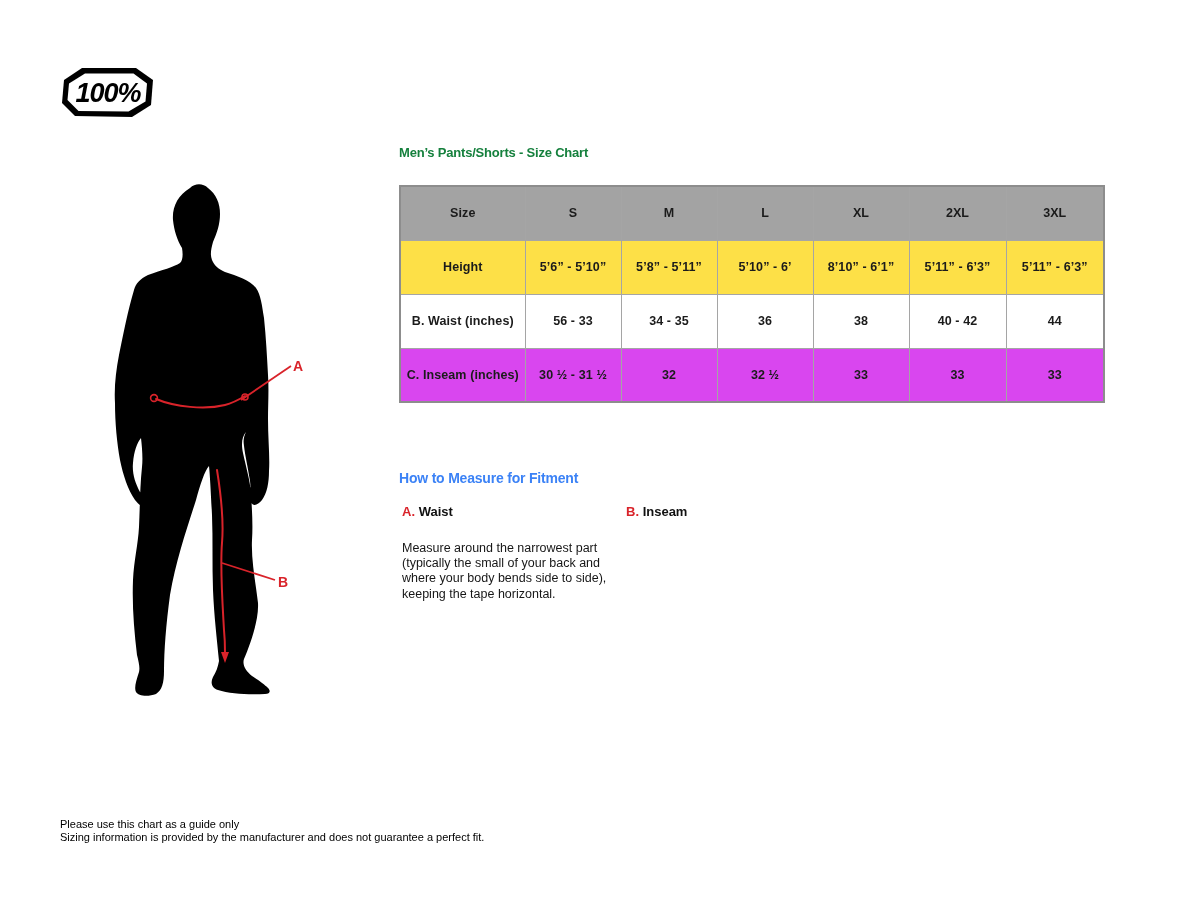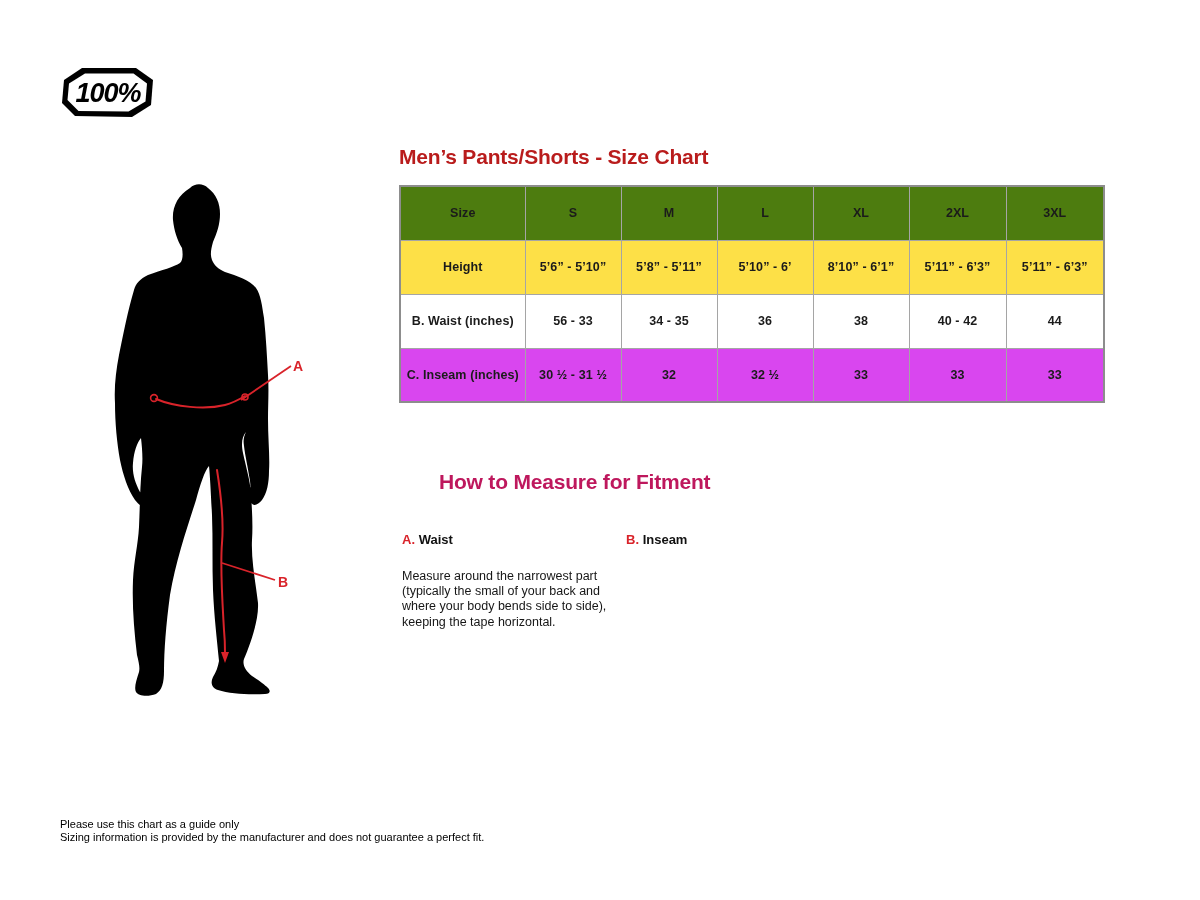--- a/index.html
+++ b/index.html
@@ -13,52 +13,51 @@
 
   
   .logo { position: absolute; left: 62px; top: 68px; width: 91px; height: 49px; }
 
   
   .figure { position: absolute; left: 100px; top: 175px; width: 220px; height: 535px; }
 
   
   .chart-title {
     position: absolute; left: 399px; top: 145px;
-    font-size: 21px; font-weight: 700; color: #b91c1c;
+    font-size: 13px; font-weight: 700; color: #15803d;
     letter-spacing: -0.2px;
   }
   .size-table {
     position: absolute; left: 399px; top: 185px;
     border-collapse: collapse; table-layout: fixed;
     width: 704px;
     border: 2px solid #8d8d8d;
   }
   .size-table td {
     border: 1px solid #a5a5a5;
     height: 54px;
     text-align: center; vertical-align: middle;
     font-size: 12.5px; font-weight: 700; color: #1b1b1b;
     letter-spacing: 0.1px;
   }
-  .size-table .row-header   td { background: #4d7c0f; }
+  .size-table .row-header   td { background: #a3a3a3; }
   .size-table .row-height   td { background: #fde047; }
   .size-table .row-waist    td { background: #ffffff; }
   .size-table .row-inseam   td { background: #d946ef; }
 
   
   .measure-title {
     position: absolute; left: 399px; top: 470px;
-    font-size: 21px; font-weight: 700; color: #be185d;
+    font-size: 14px; font-weight: 700; color: #3b82f6;
     letter-spacing: -0.2px;
-    margin-left: 40px;
   }
   .measure-col { position: absolute; top: 504px; }
   .measure-col.col-a { left: 402px; width: 234px; }
   .measure-col.col-b { left: 626px; width: 222px; }
-  .measure-head { font-size: 13px; font-weight: 700; margin-bottom: 5px; color: #111; margin-top: 28px; }
+  .measure-head { font-size: 13px; font-weight: 700; margin-bottom: 5px; color: #111; }
   .measure-letter { color: #d9232a; }
   .measure-desc { font-size: 12.5px; line-height: 15.2px; color: #161616; margin-top: 22px; }
 
   
   .footer {
     position: absolute; left: 60px; top: 818px;
     font-size: 11px; line-height: 12.5px; color: #000;
   }
 
   .red-stroke { stroke: #d9232a; fill: none; }

